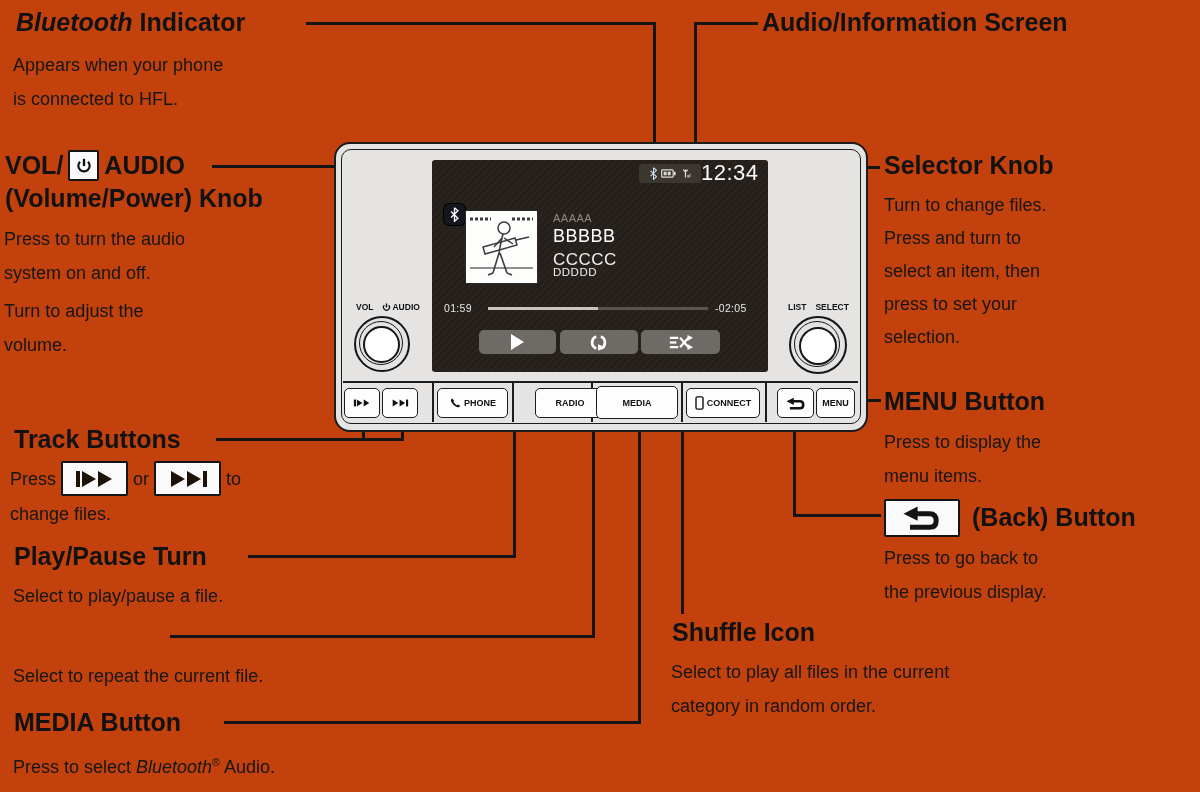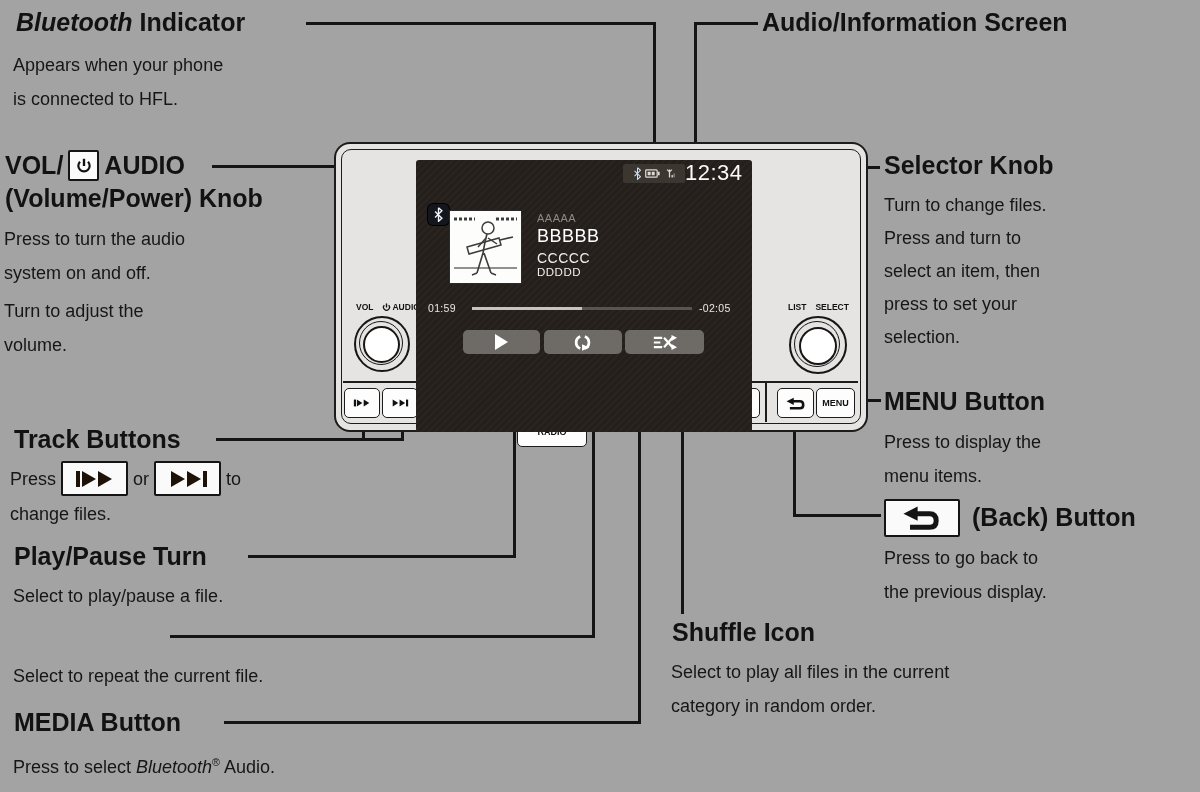--- a/index.html
+++ b/index.html
@@ -1,16 +1,16 @@
 <!DOCTYPE html>
 <html><head>
 <meta charset="utf-8">
 <style>
   html,body{margin:0;padding:0;}
-  #canvas{position:relative;width:1200px;height:792px;background:#a3a3a3;
+  #canvas{position:relative;width:1200px;height:792px;background:#c2410c;
     font-family:"Liberation Sans",sans-serif;color:#141414;overflow:hidden;}
   .abs{position:absolute;}
   .h{font-weight:bold;font-size:25px;line-height:1.18;color:#121212;white-space:pre-line;}
   .body{font-size:18px;line-height:34px;color:#161616;white-space:pre-line;}
   .line{position:absolute;background:#151515;}
   .diamond{position:absolute;width:11px;height:11px;background:#151515;transform:rotate(45deg);}
   .ibox{display:inline-flex;align-items:center;justify-content:center;background:#fafafa;
     border:2.5px solid #141414;border-radius:2px;vertical-align:-6px;}
   
   .case{position:absolute;border:2.5px solid #1c1c1c;border-radius:16px;background:#e5e4e3;}
@@ -188,21 +188,21 @@
         <polygon points="20,1 33,9 20,17" fill="#111"></polygon>
         <rect x="35" y="1" width="5" height="16" fill="#111"></rect>
       </svg>
   </div>
   <div class="pbtn" style="left:437px;top:388px;width:69px;height:28px;">
     <svg width="12" height="12" viewBox="0 0 24 24">
         <path d="M6.2 3 C4 4.2 3.2 6.4 4.6 9.4 C7 14.5 11.2 18.4 16.2 20.2 C19.2 21.2 21.3 20 22 17.4 L18.2 14.8 L15.8 16.4 C13.2 15.3 9.6 11.8 8.6 9.2 L10.2 6.8 Z" fill="#111"></path>
       </svg>
     <span>PHONE</span>
   </div>
-  <div class="pbtn" style="left:517px;top:388px;width:68px;height:28px;margin-top:29px;">
+  <div class="pbtn" style="left:535px;top:388px;width:68px;height:28px;">
     <span>RADIO</span>
   </div>
   <div class="pbtn" style="left:596px;top:386px;width:80px;height:31px;">
     <span>MEDIA</span>
   </div>
   <div class="pbtn" style="left:686px;top:388px;width:72px;height:28px;">
     <svg width="9" height="14" viewBox="0 0 10 16">
         <rect x="1" y="1" width="8" height="14" rx="1.6" fill="none" stroke="#111" stroke-width="1.6"></rect>
       </svg>
     <span>CONNECT</span>
@@ -232,21 +232,21 @@
   <div class="knob-face" style="left:363px;top:326px;width:33px;height:33px;"></div>
 
   <div class="knob-label" style="left:788px;top:302px;">
     <span>LIST</span>
     <span>SELECT</span>
   </div>
   <div class="knob-ring" style="left:789px;top:316px;width:54px;height:54px;"></div>
   <div class="knob-ring" style="left:794px;top:321px;width:44px;height:44px;border-width:1.5px;"></div>
   <div class="knob-face" style="left:799px;top:327px;width:34px;height:34px;"></div>
 
-  <div class="screen" style="left:416px;top:160px;width:336px;height:272px;">
+  <div class="screen" style="left:432px;top:160px;width:336px;height:212px;">
 
     <div class="abs" style="left:207px;top:4px;width:62px;height:19px;background:#3c3631;border-radius:2px;display:flex;align-items:center;justify-content:center;gap:4px;">
       <svg width="7" height="13" viewBox="0 0 12 22">
           <path d="M6 1 V21 L11 16.5 L1 6.5 M6 1 L11 5.5 L1 15.5" stroke="#cfe0f2" stroke-width="1.8" fill="none"></path>
         </svg>
       <svg width="15" height="9" viewBox="0 0 17 10">
           <rect x="0.8" y="0.8" width="13" height="8.4" rx="1" fill="none" stroke="#dedad6" stroke-width="1.4"></rect>
           <rect x="3" y="3" width="3.4" height="4" fill="#dedad6"></rect>
           <rect x="7.6" y="3" width="3.4" height="4" fill="#dedad6"></rect>
           <rect x="14.6" y="3" width="2" height="4" fill="#dedad6"></rect>
@@ -276,21 +276,21 @@
         <path d="M36 27 L28 36 M38 27 L47 33" fill="none" stroke="#3c3c3c" stroke-width="1.5"></path>
         <path d="M17 36 L49 27 L51 34 L19 43 Z" fill="none" stroke="#3c3c3c" stroke-width="1.5"></path>
         <line x1="50" y1="29" x2="63" y2="26" stroke="#3c3c3c" stroke-width="1.6"></line>
         <path d="M33 42 L27 62 M34 42 L41 62" fill="none" stroke="#3c3c3c" stroke-width="1.6"></path>
         <path d="M27 62 L22 64 M41 62 L46 64" fill="none" stroke="#3c3c3c" stroke-width="1.5"></path>
       </svg>
     </div>
 
     <div class="songtext" style="left:121px;top:52px;font-size:11px;color:#8d8984;">AAAAA</div>
     <div class="songtext" style="left:121px;top:66px;font-size:18px;color:#ffffff;">BBBBB</div>
-    <div class="songtext" style="left:121px;top:90px;font-size:14px;color:#f1efed;">CCCCC</div>
+    <div class="songtext" style="left:121px;top:90px;font-size:17px;color:#f1efed;">CCCCC</div>
     <div class="songtext" style="left:121px;top:106px;font-size:11.5px;color:#f1efed;">DDDDD</div>
 
     <div class="timetext" style="left:12px;top:142px;">01:59</div>
     <div class="abs" style="left:56px;top:147px;width:220px;height:3px;background:#5a544f;">
       <div style="height:3px;background:#c8c3be;width:50%;"></div>
     </div>
     <div class="timetext" style="left:283px;top:142px;">-02:05</div>
 
     <div class="mbtn" style="left:47px;top:170px;width:77px;">
       <span style="width:0;height:0;border-left:13px solid #fff;border-top:8px solid transparent;border-bottom:8px solid transparent;"></span>

